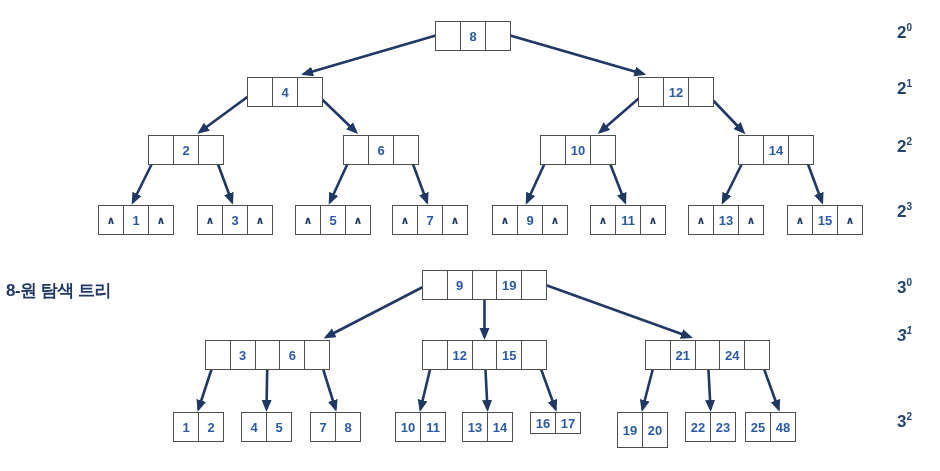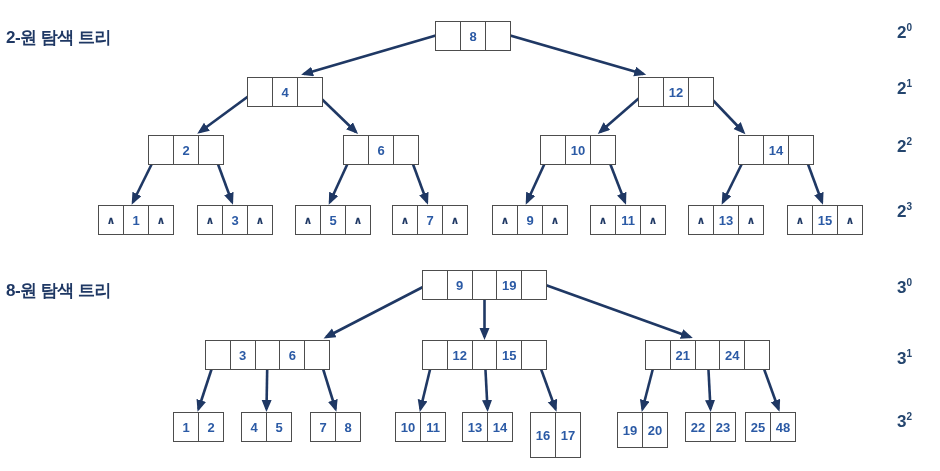--- a/index.html
+++ b/index.html
@@ -46,21 +46,20 @@
       <line x1="217.5" y1="351" x2="198.5" y2="409" stroke="#1F3864" stroke-width="2.6" marker-end="url(#ah)"></line>
       <line x1="267.5" y1="351" x2="266.5" y2="409" stroke="#1F3864" stroke-width="2.6" marker-end="url(#ah)"></line>
       <line x1="317.5" y1="351" x2="335.5" y2="409" stroke="#1F3864" stroke-width="2.6" marker-end="url(#ah)"></line>
       <line x1="434.5" y1="351" x2="420.5" y2="409" stroke="#1F3864" stroke-width="2.6" marker-end="url(#ah)"></line>
       <line x1="484.5" y1="351" x2="487.5" y2="409" stroke="#1F3864" stroke-width="2.6" marker-end="url(#ah)"></line>
       <line x1="534.5" y1="351" x2="555.5" y2="409" stroke="#1F3864" stroke-width="2.6" marker-end="url(#ah)"></line>
       <line x1="657.5" y1="351" x2="642.5" y2="409" stroke="#1F3864" stroke-width="2.6" marker-end="url(#ah)"></line>
       <line x1="707.5" y1="351" x2="710.5" y2="409" stroke="#1F3864" stroke-width="2.6" marker-end="url(#ah)"></line>
       <line x1="757.5" y1="351" x2="778.5" y2="409" stroke="#1F3864" stroke-width="2.6" marker-end="url(#ah)"></line>
     </svg>
-  <div class="tree-title" style="left:6px;top:26px">2-원 탐색 트리</div>
   <div class="tree-title" style="left:6px;top:279px">8-원 탐색 트리</div>
   <div id="nodes">
       <div class="node" style="left: 435px; top: 21px; width: 76px; height: 30px;">
         <div class="cell"></div>
         <div class="cell">
           <span class="key-text">8</span>
         </div>
         <div class="cell"></div>
       </div>
       <div class="node" style="left: 247px; top: 77px; width: 76px; height: 30px;">
@@ -270,21 +269,21 @@
         </div>
       </div>
       <div class="node" style="left: 462px; top: 412px; width: 51px; height: 30px;">
         <div class="cell">
           <span class="key-text">13</span>
         </div>
         <div class="cell">
           <span class="key-text">14</span>
         </div>
       </div>
-      <div class="node" style="left: 530px; top: 412px; width: 51px; height: 46px;">
+      <div class="node" style="left: 530px; top: 412px; width: 51px; height: 22px;">
         <div class="cell">
           <span class="key-text">16</span>
         </div>
         <div class="cell">
           <span class="key-text">17</span>
         </div>
       </div>
       <div class="node" style="left: 617px; top: 412px; width: 51px; height: 36px;">
         <div class="cell">
           <span class="key-text">19</span>
@@ -309,16 +308,16 @@
           <span class="key-text">48</span>
         </div>
       </div>
     </div>
   <div id="labels">
       <div class="level-label" style="left: 897px; top: 22px;"><span>2</span><sup>0</sup></div>
       <div class="level-label" style="left: 897px; top: 78px;"><span>2</span><sup>1</sup></div>
       <div class="level-label" style="left: 897px; top: 136px;"><span>2</span><sup>2</sup></div>
       <div class="level-label" style="left: 897px; top: 201px;"><span>2</span><sup>3</sup></div>
       <div class="level-label" style="left: 897px; top: 277px;"><span>3</span><sup>0</sup></div>
-      <div class="level-label" style="left: 897px; top: 348px;"><span>3</span><sup>1</sup></div>
+      <div class="level-label" style="left: 897px; top: 325px; font-style: italic;"><span>3</span><sup>1</sup></div>
       <div class="level-label" style="left: 897px; top: 411px;"><span>3</span><sup>2</sup></div>
     </div>
 </div>
 
 </body></html>

